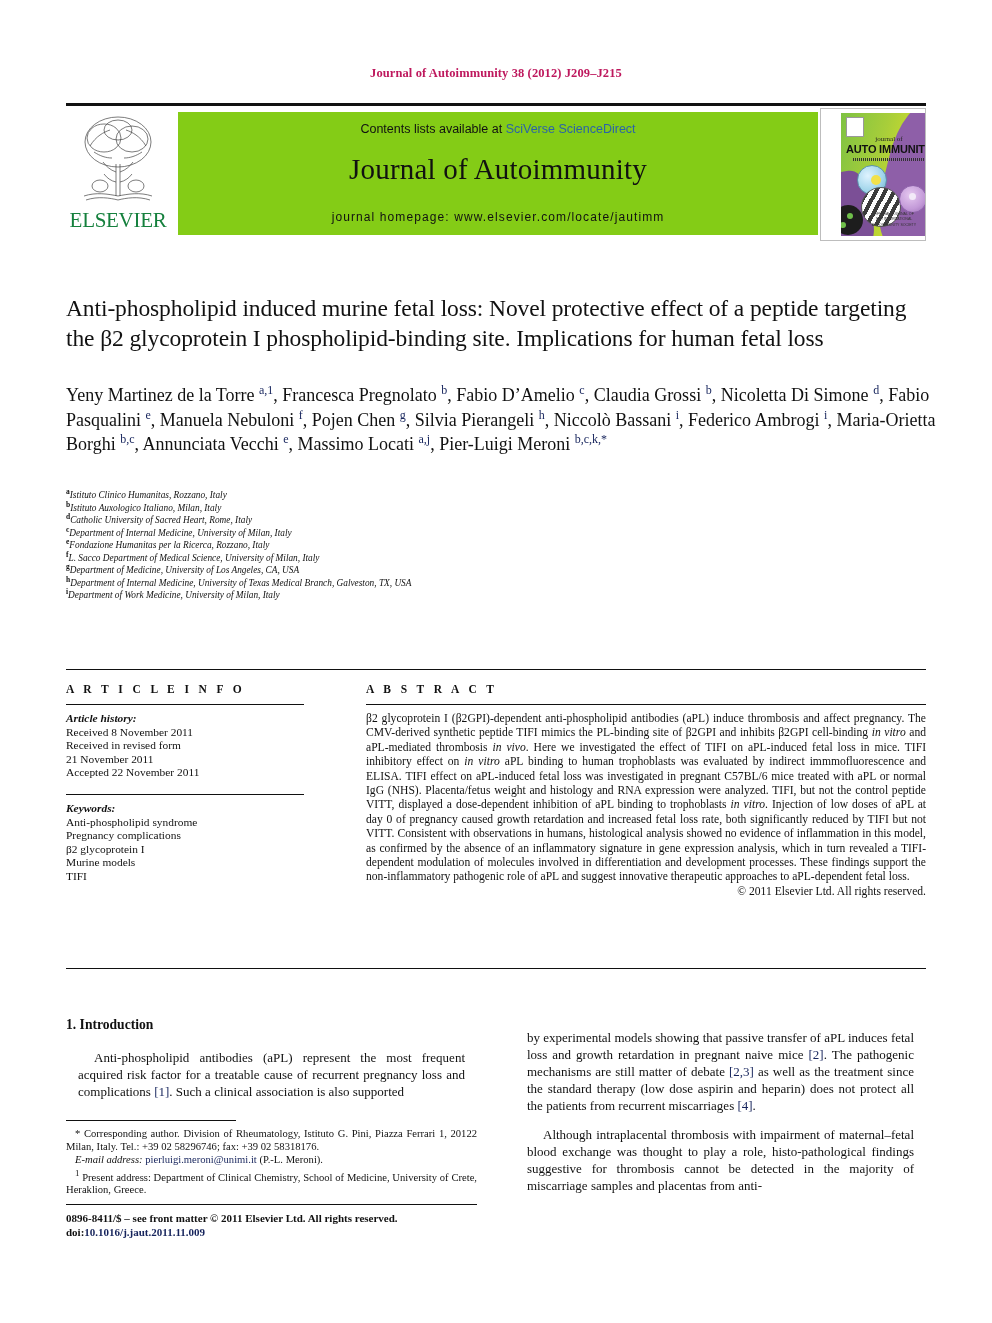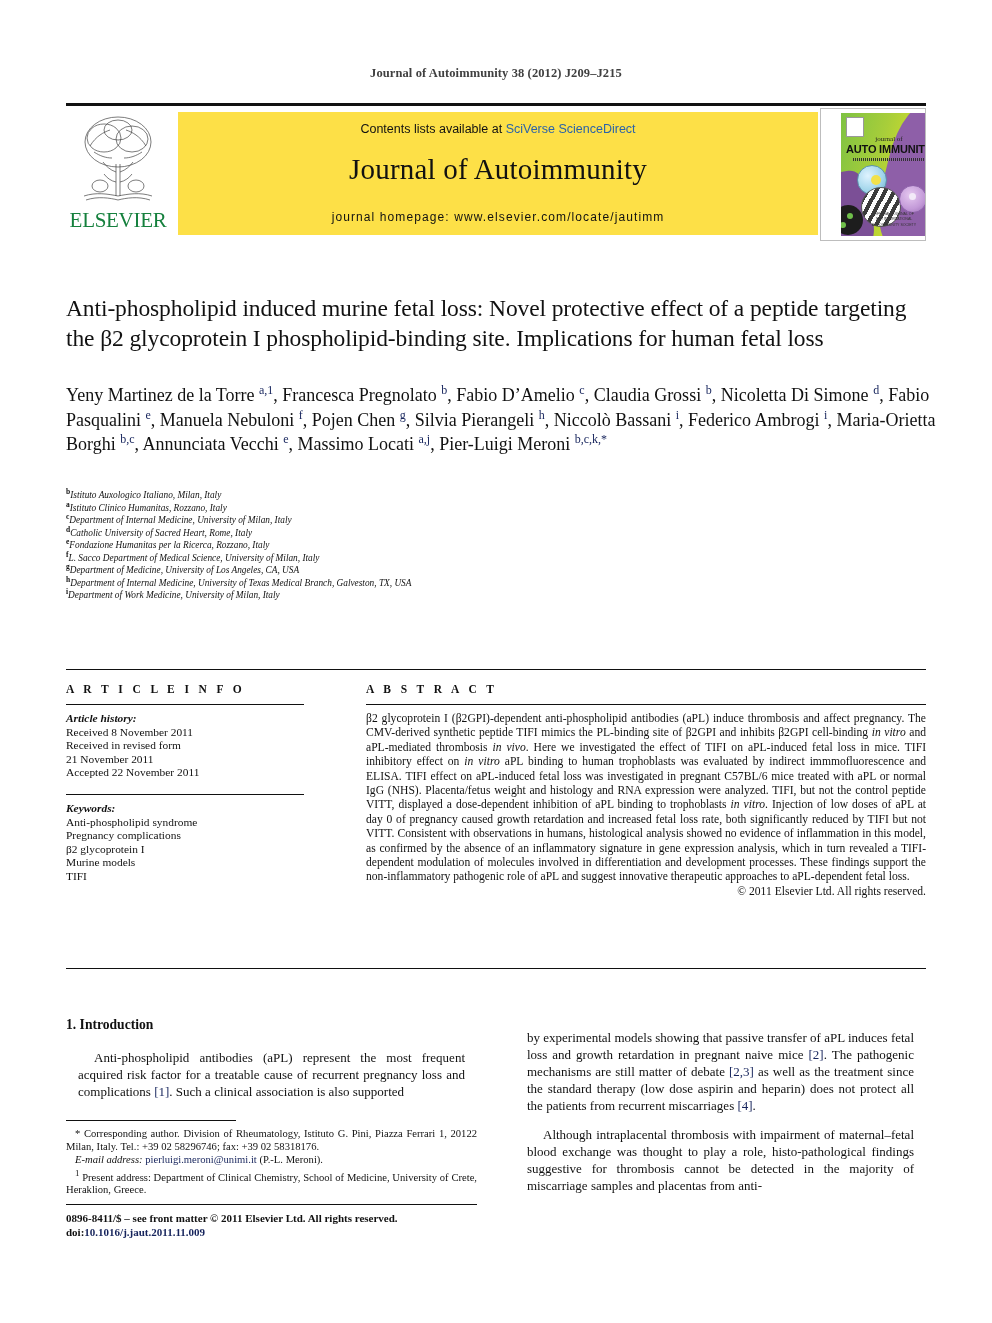--- a/index.html
+++ b/index.html
@@ -24,21 +24,21 @@
 
   
   .running-head {
     position: absolute;
     left: 0; top: 66px;
     width: 992px;
     text-align: center;
     font-family: "Liberation Serif", serif;
     font-weight: bold;
     font-size: 12.5px;
-    color: #404040;
+    color: #be185d;
     letter-spacing: .1px;
   }
 
   
   .masthead {
     position: absolute;
     left: 66px; top: 103px;
     width: 860px;
     height: 131px;
     border-top: 3px solid #111;
@@ -63,21 +63,21 @@
     font-size: 21px;
     letter-spacing: -0.3px;
     color: #15803d;
     font-weight: normal;
   }
   .masthead-center {
     position: absolute;
     left: 112px; top: 6px;
     width: 640px;
     height: 123px;
-    background: #fde047;
+    background: #84cc16;
   }
   .contents-line {
     position: absolute;
     left: 0; top: 10px;
     width: 100%;
     text-align: center;
     font-family: "Liberation Sans", sans-serif;
     font-size: 12.5px;
     color: #111;
   }
@@ -438,24 +438,24 @@
 AUTOIMMUNITY SOCIETY</div>
       </div>
     </div>
   </div>
 
   <div class="article-title">Anti-phospholipid induced murine fetal loss: Novel protective effect of a peptide targeting the β2 glycoprotein I phospholipid-binding site. Implications for human fetal loss</div>
 
   <div class="authors">Yeny Martinez de la Torre <sup>a,1</sup>, Francesca Pregnolato <sup>b</sup>, Fabio D’Amelio <sup>c</sup>, Claudia Grossi <sup>b</sup>, Nicoletta Di Simone <sup>d</sup>, Fabio Pasqualini <sup>e</sup>, Manuela Nebuloni <sup>f</sup>, Pojen Chen <sup>g</sup>, Silvia Pierangeli <sup>h</sup>, Niccolò Bassani <sup>i</sup>, Federico Ambrogi <sup>i</sup>, Maria-Orietta Borghi <sup>b,c</sup>, Annunciata Vecchi <sup>e</sup>, Massimo Locati <sup>a,j</sup>, Pier-Luigi Meroni <sup>b,c,k,</sup><sup>*</sup></div>
 
   <div class="affiliations">
+    <div><span class="lab">a</span><span>Istituto Clinico Humanitas, Rozzano, Italy</span></div>
     <div><span class="lab">b</span><span>Istituto Auxologico Italiano, Milan, Italy</span></div>
-    <div><span class="lab">a</span><span>Istituto Clinico Humanitas, Rozzano, Italy</span></div>
+    <div><span class="lab">d</span><span>Catholic University of Sacred Heart, Rome, Italy</span></div>
     <div><span class="lab">c</span><span>Department of Internal Medicine, University of Milan, Italy</span></div>
-    <div><span class="lab">d</span><span>Catholic University of Sacred Heart, Rome, Italy</span></div>
     <div><span class="lab">e</span><span>Fondazione Humanitas per la Ricerca, Rozzano, Italy</span></div>
     <div><span class="lab">f</span><span>L. Sacco Department of Medical Science, University of Milan, Italy</span></div>
     <div><span class="lab">g</span><span>Department of Medicine, University of Los Angeles, CA, USA</span></div>
     <div><span class="lab">h</span><span>Department of Internal Medicine, University of Texas Medical Branch, Galveston, TX, USA</span></div>
     <div><span class="lab">i</span><span>Department of Work Medicine, University of Milan, Italy</span></div>
   </div>
 
   <div class="panel-rule-top"></div>
   <div class="panel-rule-bottom"></div>
 

